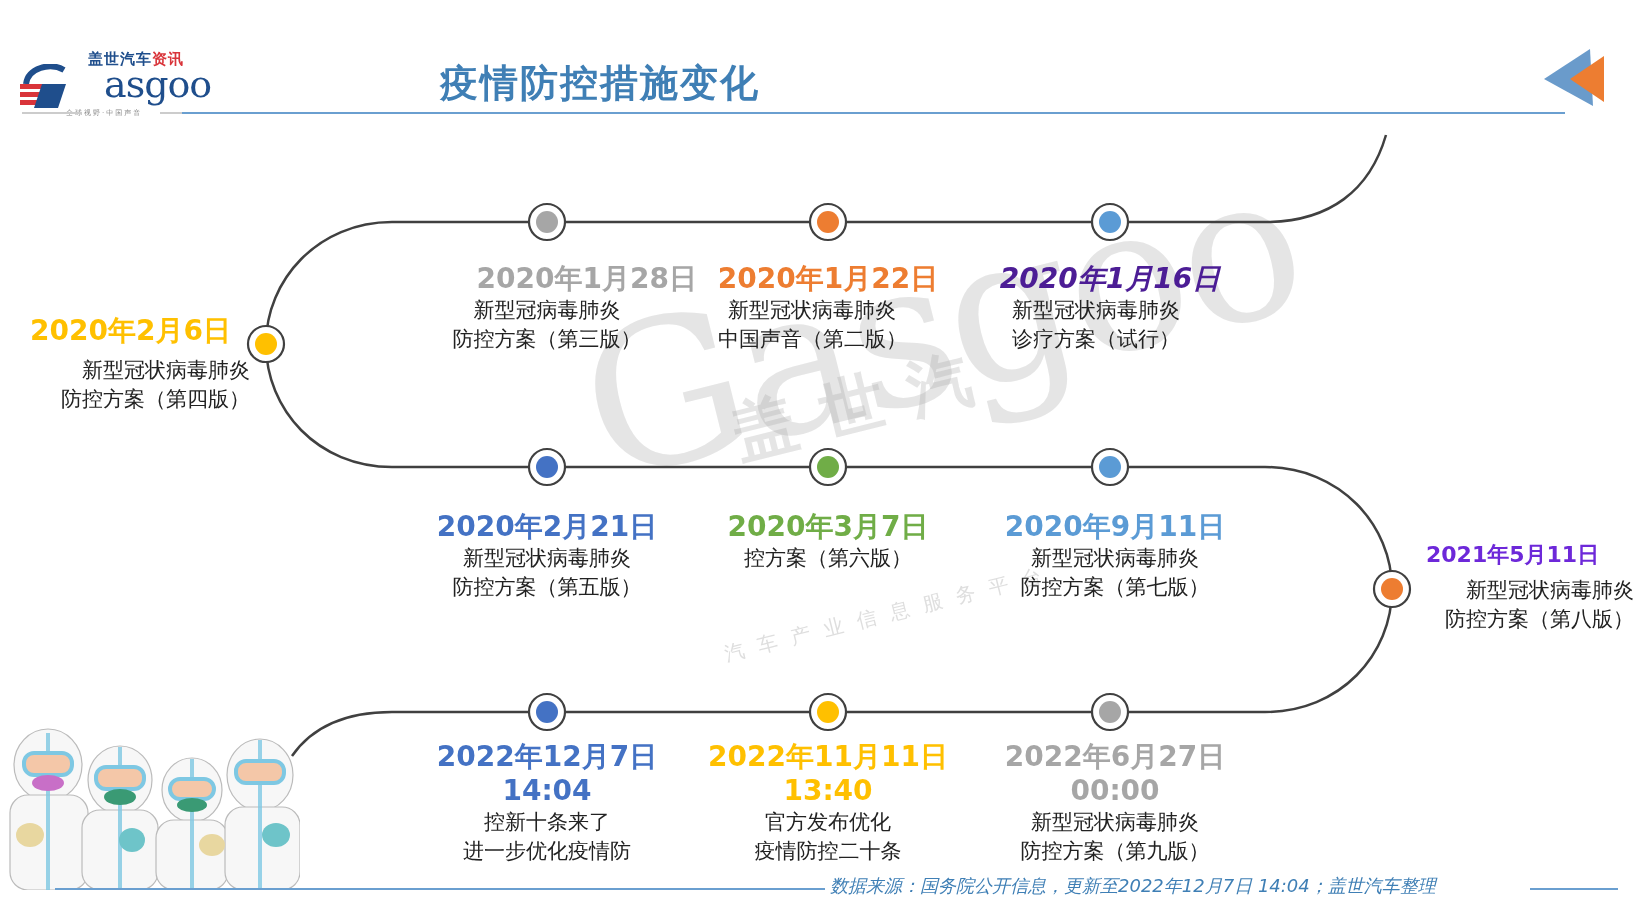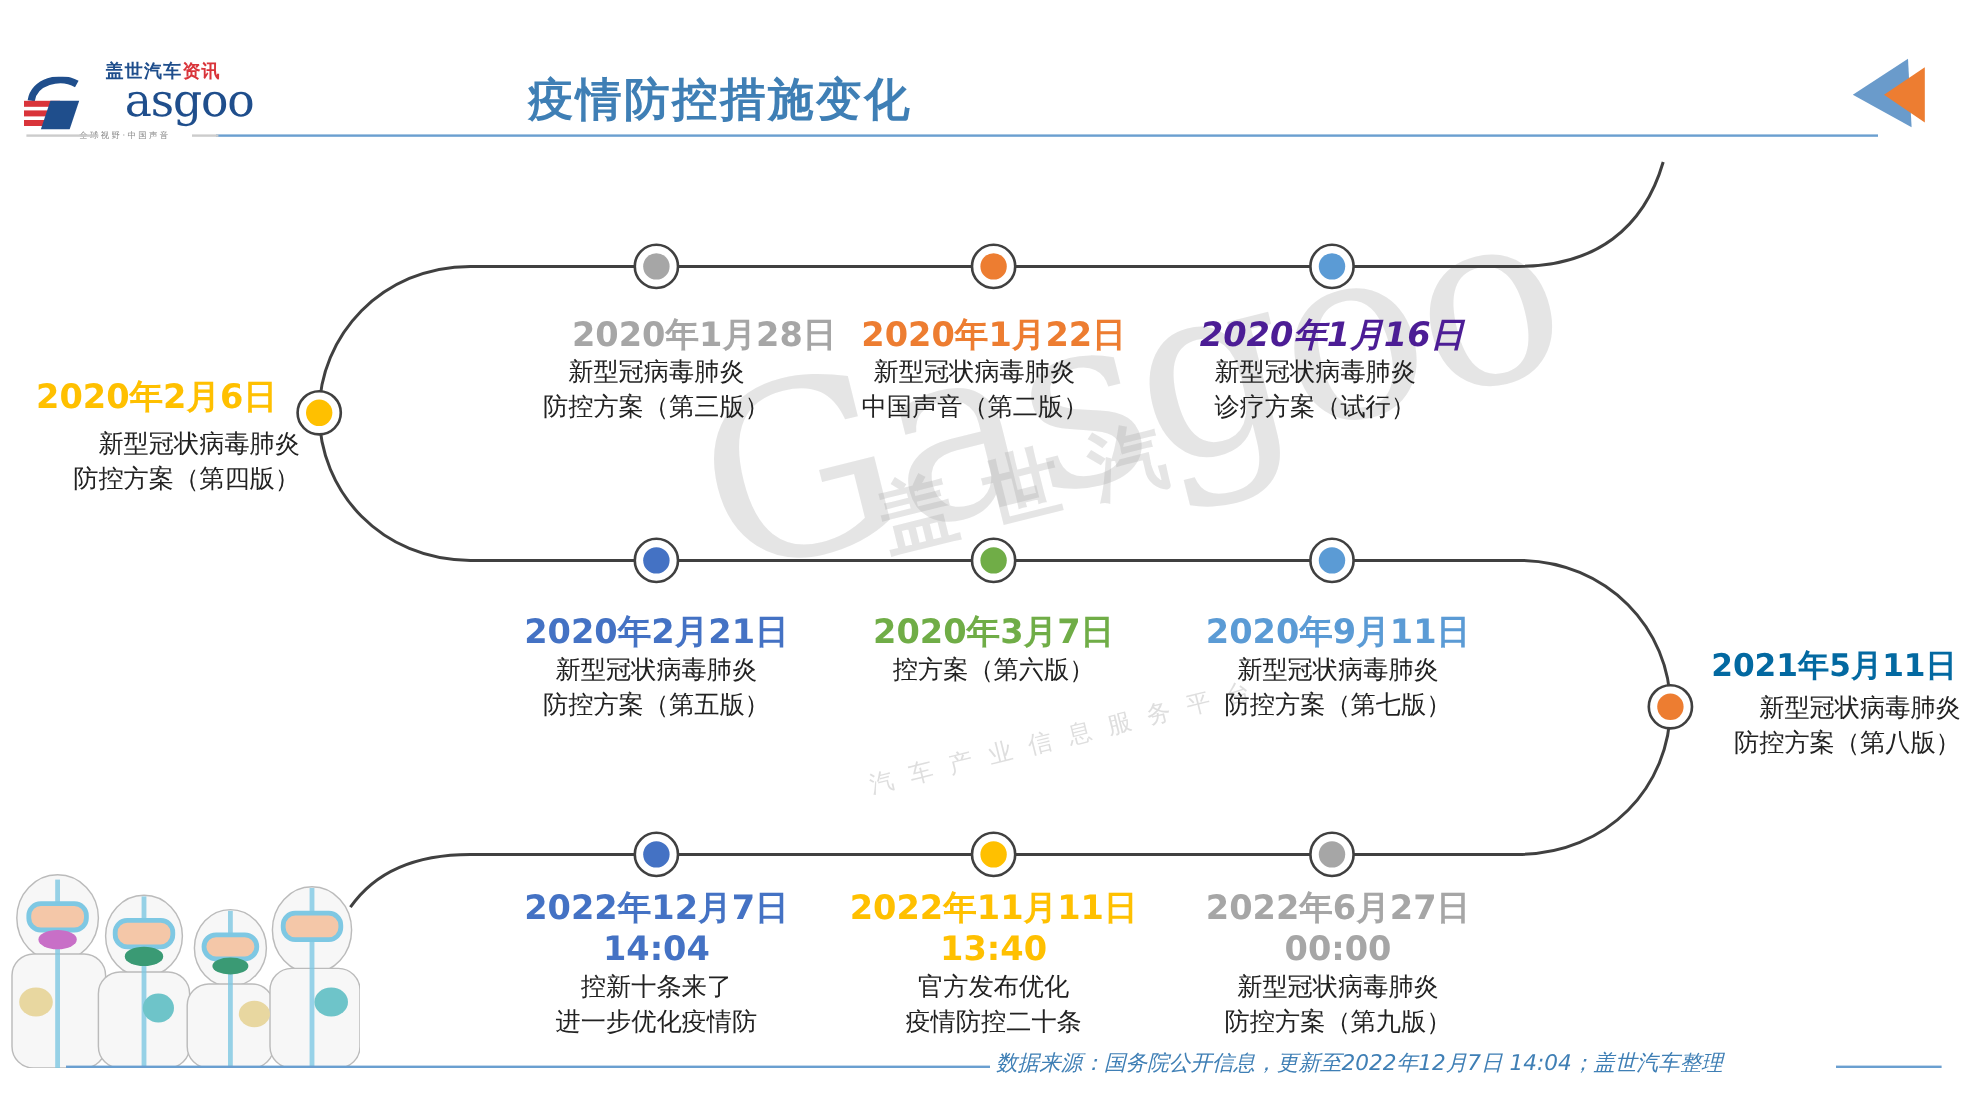--- a/index.html
+++ b/index.html
@@ -153,21 +153,21 @@
   <div class="date" style="color:#70ad47;">2020年3月7日</div>
   <div class="desc">控方案（第六版）</div>
 </div>
 <div class="item" style="left:960px; top:510px; width:310px;">
   <div class="date" style="color:#5b9bd5;">2020年9月11日</div>
   <div class="desc">新型冠状病毒肺炎</div>
   <div class="desc">防控方案（第七版）</div>
 </div>
 
 <div class="item" style="left:1412px; top:540px; width:222px;">
-  <div class="date" style="color:#0369a1; font-size:26px; line-height:30px; text-align:left; padding-left:14px;">2021年5月11日</div>
+  <div class="date" style="color:#6d28d9; font-size:22px; line-height:30px; text-align:left; padding-left:14px;">2021年5月11日</div>
   <div class="desc" style="margin-top:6px; text-align:right;">新型冠状病毒肺炎</div>
   <div class="desc" style="text-align:right;">防控方案（第八版）</div>
 </div>
 
 <div class="item" style="left:960px; top:740px; width:310px;">
   <div class="date" style="color:#a6a6a6;">2022年6月27日</div>
   <div class="time" style="color:#a6a6a6;">00:00</div>
   <div class="desc">新型冠状病毒肺炎</div>
   <div class="desc">防控方案（第九版）</div>
 </div>

